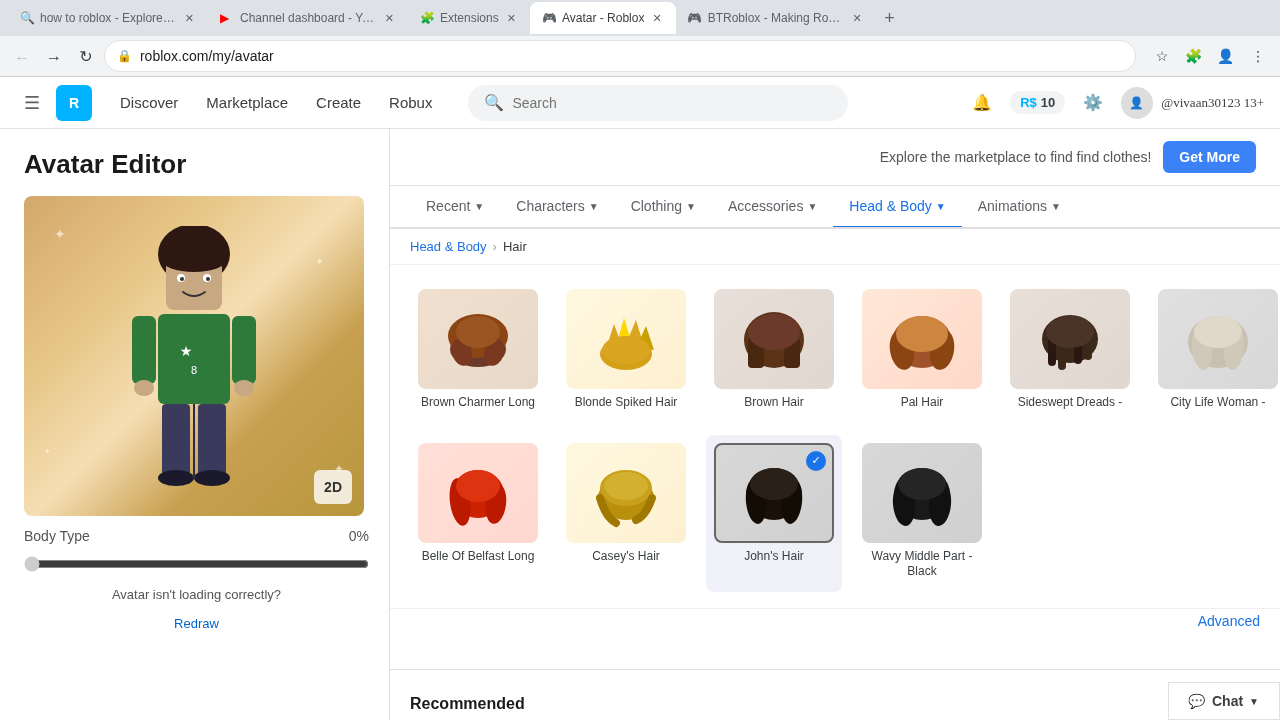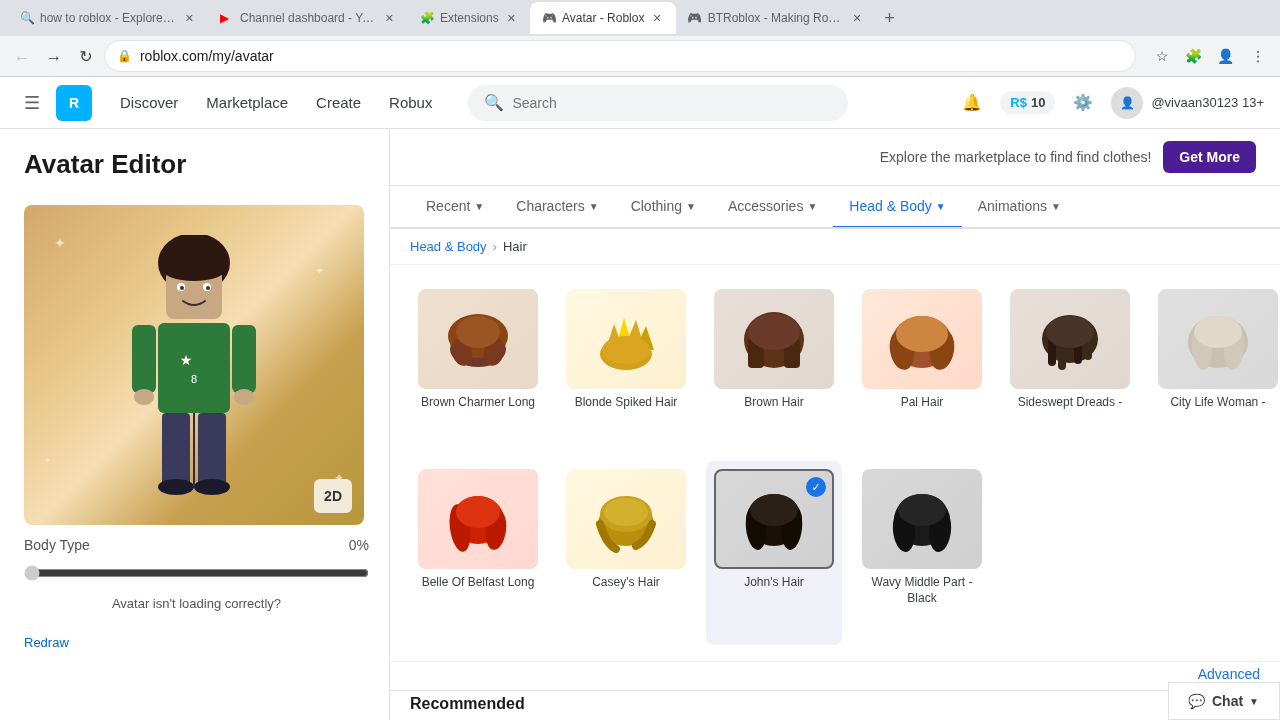--- a/index.html
+++ b/index.html
@@ -35,35 +35,35 @@
     .nav-right { display: flex; align-items: center; gap: 12px; margin-left: auto; }
     .avatar-img { width: 32px; height: 32px; border-radius: 50%; background: #ddd; display: flex; align-items: center; justify-content: center; font-size: 12px; color: #888; }
     .nav-icon-btn { width: 32px; height: 32px; border-radius: 50%; display: flex; align-items: center; justify-content: center; cursor: pointer; font-size: 16px; color: #5f6368; position: relative; }
     .robux-badge { background: #f1f3f4; padding: 4px 10px; border-radius: 16px; display: flex; align-items: center; gap: 4px; font-size: 13px; font-weight: 600; color: #3c4043; }
 
     
     .main-content { display: flex; height: calc(720px - 36px - 40px - 52px); background: #fff; }
     
     
     .left-panel { width: 390px; flex-shrink: 0; padding: 20px 20px 20px 24px; display: flex; flex-direction: column; gap: 12px; border-right: 1px solid #e0e0e0; }
-    .page-title { font-size: 26px; font-weight: 700; color: #1a1a1a; margin-bottom: 13px; }
+    .page-title { font-size: 26px; font-weight: 700; color: #1a1a1a; margin-bottom: 4px; }
     .avatar-preview { width: 340px; height: 320px; background: linear-gradient(135deg, #d4a76a 0%, #e8c88a 30%, #f5deb3 50%, #c8a050 70%, #b8963c 100%); border-radius: 8px; display: flex; align-items: center; justify-content: center; position: relative; overflow: hidden; }
     .two-d-badge { position: absolute; bottom: 12px; right: 12px; background: rgba(255,255,255,0.8); border-radius: 6px; padding: 9px 10px; font-weight: 700; font-size: 14px; color: #333; }
     .body-type-row { display: flex; align-items: center; justify-content: space-between; }
     .body-type-label { font-size: 14px; color: #555; font-weight: 500; }
     .body-type-pct { font-size: 14px; color: #555; }
     .body-type-slider { width: 100%; }
     .body-type-slider input[type=range] { width: 100%; accent-color: #ccc; }
-    .redraw-link { font-size: 13px; color: #0066cc; cursor: pointer; text-align: left; margin-top: 12px; }
+    .redraw-link { font-size: 13px; color: #0066cc; cursor: pointer; text-align: center; margin-top: 2px; }
 
     
     .right-panel { flex: 1; display: flex; flex-direction: column; overflow: hidden; }
     .explore-banner { display: flex; align-items: center; justify-content: flex-end; padding: 12px 24px; gap: 12px; border-bottom: 1px solid #e0e0e0; }
     .explore-text { font-size: 14px; color: #555; }
-    .get-more-btn { background: #4c1d95; color: white; border: none; border-radius: 6px; padding: 8px 16px; font-size: 14px; font-weight: 600; cursor: pointer; }
+    .get-more-btn { background: #3b82f6; color: white; border: none; border-radius: 6px; padding: 8px 16px; font-size: 14px; font-weight: 600; cursor: pointer; }
 
     
     .category-tabs { display: flex; gap: 0; padding: 0 20px; border-bottom: 2px solid #e0e0e0; overflow-x: auto; }
     .cat-tab { padding: 12px 16px; font-size: 14px; font-weight: 500; color: #5f6368; cursor: pointer; white-space: nowrap; border-bottom: 3px solid transparent; margin-bottom: -2px; display: flex; align-items: center; gap: 4px; }
     .cat-tab.active { color: #1a73e8; border-bottom-color: #1a73e8; }
     .dropdown-arrow { font-size: 10px; }
 
     
     .breadcrumb { padding: 10px 20px; font-size: 13px; color: #5f6368; display: flex; gap: 6px; align-items: center; border-bottom: 1px solid #f0f0f0; }
     .breadcrumb-link { color: #1a73e8; cursor: pointer; }
@@ -82,21 +82,21 @@
     .hair-yellow { background: linear-gradient(135deg, #fff8e0 0%, #fdf0d0 100%); }
     .hair-auburn { background: linear-gradient(135deg, #ffe8d8 0%, #ffd8c8 100%); }
     .hair-dark { background: linear-gradient(135deg, #e8e0d8 0%, #e0d8d0 100%); }
     .hair-darkbrown { background: linear-gradient(135deg, #e8e0d8 0%, #e0d8d0 100%); }
     .hair-black { background: linear-gradient(135deg, #e0e0e0 0%, #d8d8d8 100%); }
     .hair-red { background: linear-gradient(135deg, #ffe0d8 0%, #ffd8d0 100%); }
     .hair-blonde2 { background: linear-gradient(135deg, #fff8e0 0%, #fdf0d0 100%); }
     .hair-darkblack { background: linear-gradient(135deg, #d8d8d8 0%, #d0d0d0 100%); }
     .hair-blackpart { background: linear-gradient(135deg, #d8d8d8 0%, #d0d0d0 100%); }
     .advanced-btn { font-size: 14px; color: #1a73e8; cursor: pointer; font-weight: 500; text-align: right; }
-    .recommended-section { padding: 4px 20px 8px; border-top: 1px solid #e0e0e0; }
+    .recommended-section { padding: 25px 20px 8px; border-top: 1px solid #e0e0e0; margin-top: 32px; }
     .recommended-title { font-size: 16px; font-weight: 700; color: #1a1a1a; }
 
     
     .chat-btn { position: fixed; bottom: 0; right: 0; background: white; border: 1px solid #e0e0e0; padding: 10px 20px; font-size: 14px; font-weight: 600; color: #3c4043; cursor: pointer; display: flex; align-items: center; gap: 6px; }
 
     
     .star { position: absolute; color: rgba(255,255,255,0.6); font-size: 14px; }
 
     .scrollbar-hide::-webkit-scrollbar { display: none; }
   </style>
@@ -168,21 +168,21 @@
     <div class="nav-icon-btn">
       🔔
     </div>
     <div class="robux-badge">
       <span style="color:#00b2ff; font-weight:900;">R$</span>
       <span>10</span>
     </div>
     <div class="nav-icon-btn">⚙️</div>
     <div style="display:flex;align-items:center;gap:8px;cursor:pointer;">
       <div class="avatar-img">👤</div>
-      <span style="font-size:13px;color:#3c4043;font-weight:500;">@vivaan30123 13+</span>
+      <span style="font-size:13px;color:#3c4043;font-weight:500;font-family:Liberation Serif, serif;">@vivaan30123 13+</span>
     </div>
   </div>
 </div>
 
 <div class="main-content">
 
   <div class="left-panel">
     <h1 class="page-title">Avatar Editor</h1>
 
     <div class="avatar-preview">

